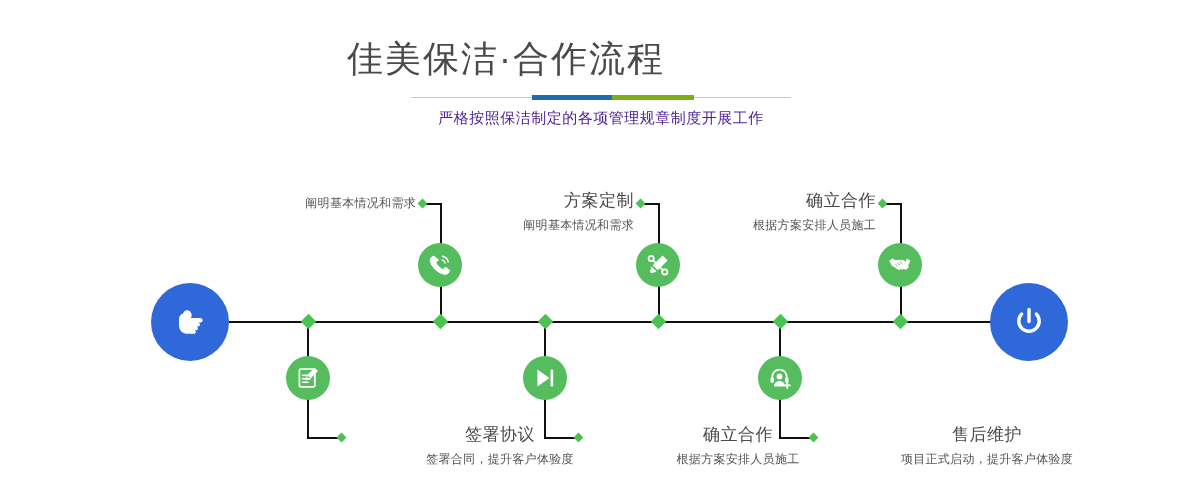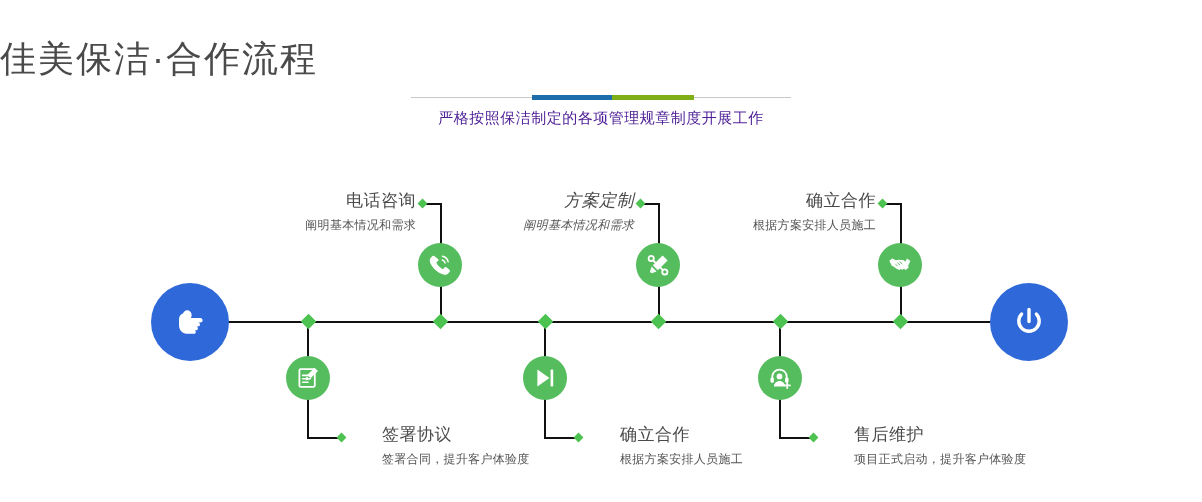--- a/index.html
+++ b/index.html
@@ -17,20 +17,21 @@
     background: #ffffff;
     overflow: hidden;
   }
 
   
   .page-title {
     position: absolute;
     left: 0;
     top: 36px;
     width: 1012px;
+    text-align: center;
     font-size: 36px;
     letter-spacing: 2px;
     color: #4a4a4a;
     font-weight: normal;
     line-height: 46px;
     white-space: nowrap;
   }
   .divider {
     position: absolute;
     left: 411px;
@@ -148,21 +149,21 @@
     letter-spacing: 0.5px;
   }
   .label .d {
     font-size: 12px;
     color: #555555;
     line-height: 22px;
     letter-spacing: 0.3px;
     margin-top: 2px;
   }
   .label.align-right { text-align: right; }
-  .label.align-left  { text-align: left; margin-left: 32px; }
+  .label.align-left  { text-align: center; }
 </style>
 </head>
 <body>
 
 <div id="stage">
 
   <div class="page-title">佳美保洁·合作流程</div>
 
   <div class="divider">
     <div class="hairline"></div>
@@ -204,40 +205,39 @@
   <div class="node-circle" style="left:418px; top:243px;">
     <span>
       <svg width="26" height="26" viewBox="0 0 26 26">
         <path fill="#ffffff" d="M7.6 4.2c-0.7-0.7-1.8-0.6-2.4 0.1L3.8 5.8C2.6 7.1 2.5 9 3.3 11c1.1 2.6 3 5.2 5.4 7.3 2.4 2.1 5.1 3.6 7.6 4.2 2 0.5 3.8 0.1 4.9-1l1.3-1.4c0.6-0.7 0.6-1.7-0.1-2.3l-3-2.5c-0.6-0.5-1.5-0.4-2 0.2l-1 1.2c-0.2 0.3-0.6 0.4-0.9 0.2-1.2-0.6-2.5-1.5-3.6-2.6-1.1-1.1-1.9-2.3-2.4-3.4-0.2-0.3 0-0.7 0.2-0.9l1.3-0.9c0.6-0.4 0.8-1.3 0.3-1.9z"></path>
         <path fill="none" stroke="#ffffff" stroke-width="1.5" stroke-linecap="round" d="M15.5 4.2a7.4 7.4 0 0 1 5.7 5.6"></path>
         <path fill="none" stroke="#ffffff" stroke-width="1.5" stroke-linecap="round" d="M15.3 8.1a3.8 3.8 0 0 1 2.8 2.8"></path>
       </svg>
     </span>
   </div>
   <div class="label align-right" style="left:120px; top:190px; width:296px;">
-    <div class="t">电话咨询</div>
     <div class="d">阐明基本情况和需求</div>
   </div>
 
   <div class="vline" style="left:658px; top:203px; height:119px;"></div>
   <div class="hline" style="left:643px; top:203px; width:17px;"></div>
   <div class="diamond small" style="left:637px; top:200px;"></div>
   <div class="node-circle" style="left:636px; top:243px;">
     <span>
       <svg width="26" height="26" viewBox="0 0 26 26">
         <path fill="#ffffff" d="M17.6 3.4l5 5-9.8 9.8-5-5z"></path>
         <path fill="#ffffff" d="M6.6 14.5l5 5-4 1.6c-1 0.4-2.3-0.3-2.6-1.3z" opacity="0.95"></path>
         <circle cx="6.2" cy="6.4" r="2.6" fill="none" stroke="#ffffff" stroke-width="1.8"></circle>
         <circle cx="19.8" cy="19.9" r="2.6" fill="none" stroke="#ffffff" stroke-width="1.8"></circle>
         <line x1="7.9" y1="8.2" x2="11.5" y2="11.8" stroke="#ffffff" stroke-width="1.8"></line>
         <line x1="14.3" y1="14.7" x2="18" y2="18.2" stroke="#ffffff" stroke-width="1.8"></line>
       </svg>
     </span>
   </div>
-  <div class="label align-right" style="left:340px; top:190px; width:294px;font-style:italic;">
+  <div class="label align-right" style="left:340px; top:190px; width:294px;">
     <div class="t">方案定制</div>
     <div class="d">阐明基本情况和需求</div>
   </div>
 
   <div class="vline" style="left:900px; top:203px; height:119px;"></div>
   <div class="hline" style="left:885px; top:203px; width:17px;"></div>
   <div class="diamond small" style="left:879px; top:200px;"></div>
   <div class="node-circle" style="left:878px; top:243px;">
     <span>
       <svg width="26" height="26" viewBox="0 0 26 26">

